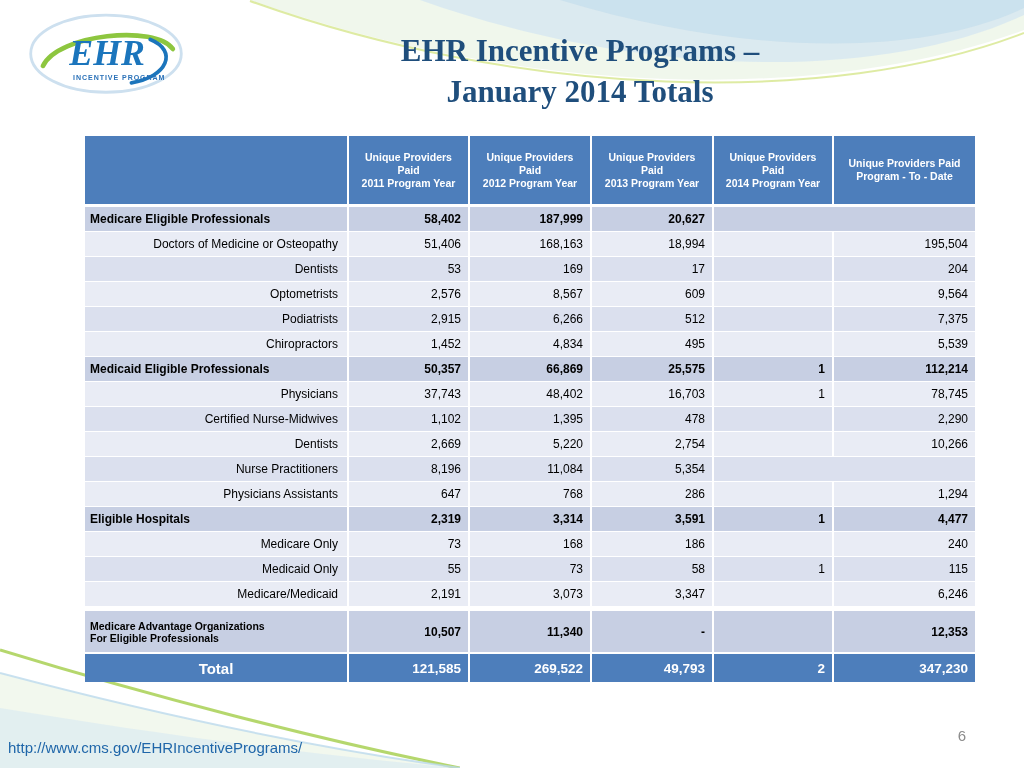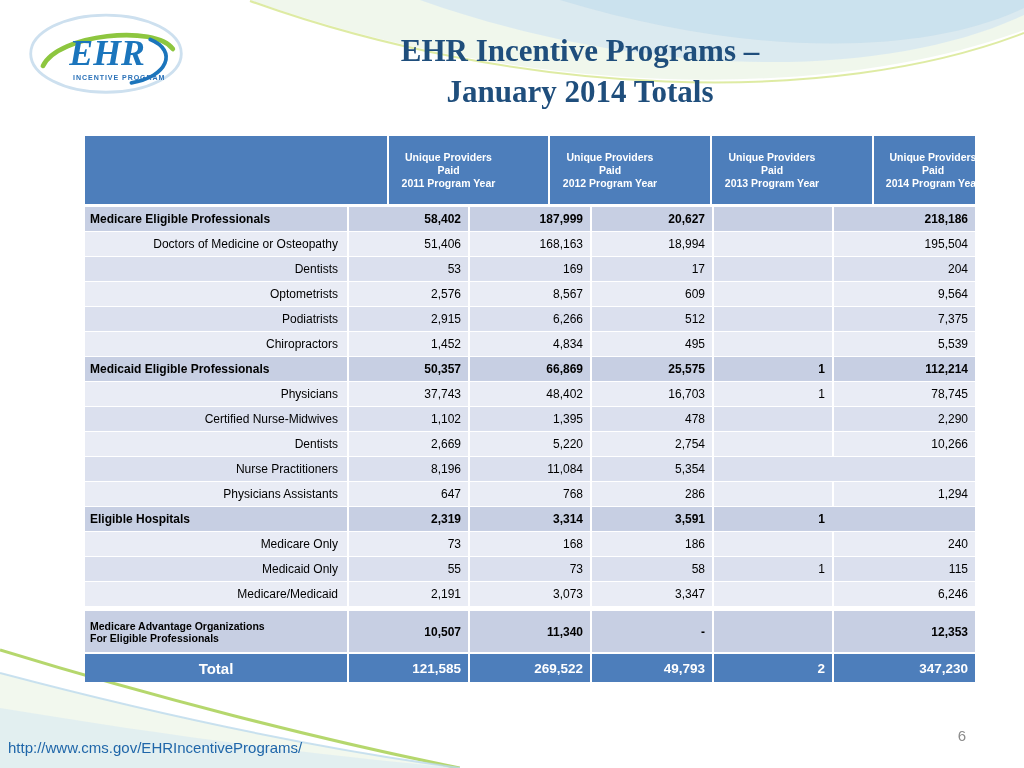--- a/index.html
+++ b/index.html
@@ -24,21 +24,21 @@
     font-size:31px;
     line-height:41px;
     color:#1f4e7c;
     margin-top:12px;
   }
 
   #table { position:absolute; left:85px; top:136px; width:890px; z-index:1; color:#000; }
   .grid6 { display:grid; grid-template-columns:262px 121px 122px 122px 120px 143px; }
   .grid6 > :not(:first-child) { border-left:2px solid #ffffff; }
 
-  .thead { background:#4d7ebb;gap:40px; }
+  .thead { background:#4d7ebb; }
   .hcell {
     min-height:68px;
     color:#ffffff; font-weight:bold; font-size:10.5px; line-height:13px;
     text-align:center; white-space:pre-line;
     display:flex; align-items:center; justify-content:center;
     padding:6px 4px;
   }
 
   .tbody { margin-top:3px; }
   .trow { min-height:25px; border-bottom:1px solid #ffffff; }
@@ -121,21 +121,20 @@
 Program - To - Date</div>
   </div>
 
   <div class="tbody">
       <div class="trow grid6 section">
         <div class="cell label">Medicare Eligible Professionals</div>
         <div class="cell num">58,402</div>
         <div class="cell num">187,999</div>
         <div class="cell num">20,627</div>
         <div class="cell num"></div>
-        <div class="cell num">218,186</div>
       </div>
       <div class="trow grid6 sub band-light">
         <div class="cell label">Doctors of Medicine or Osteopathy</div>
         <div class="cell num">51,406</div>
         <div class="cell num">168,163</div>
         <div class="cell num">18,994</div>
         <div class="cell num"></div>
         <div class="cell num">195,504</div>
       </div>
       <div class="trow grid6 sub band-mid">
@@ -216,20 +215,21 @@
         <div class="cell num">286</div>
         <div class="cell num"></div>
         <div class="cell num">1,294</div>
       </div>
       <div class="trow grid6 section">
         <div class="cell label">Eligible Hospitals</div>
         <div class="cell num">2,319</div>
         <div class="cell num">3,314</div>
         <div class="cell num">3,591</div>
         <div class="cell num">1</div>
+        <div class="cell num">4,477</div>
       </div>
       <div class="trow grid6 sub band-light">
         <div class="cell label">Medicare Only</div>
         <div class="cell num">73</div>
         <div class="cell num">168</div>
         <div class="cell num">186</div>
         <div class="cell num"></div>
         <div class="cell num">240</div>
       </div>
       <div class="trow grid6 sub band-mid">

